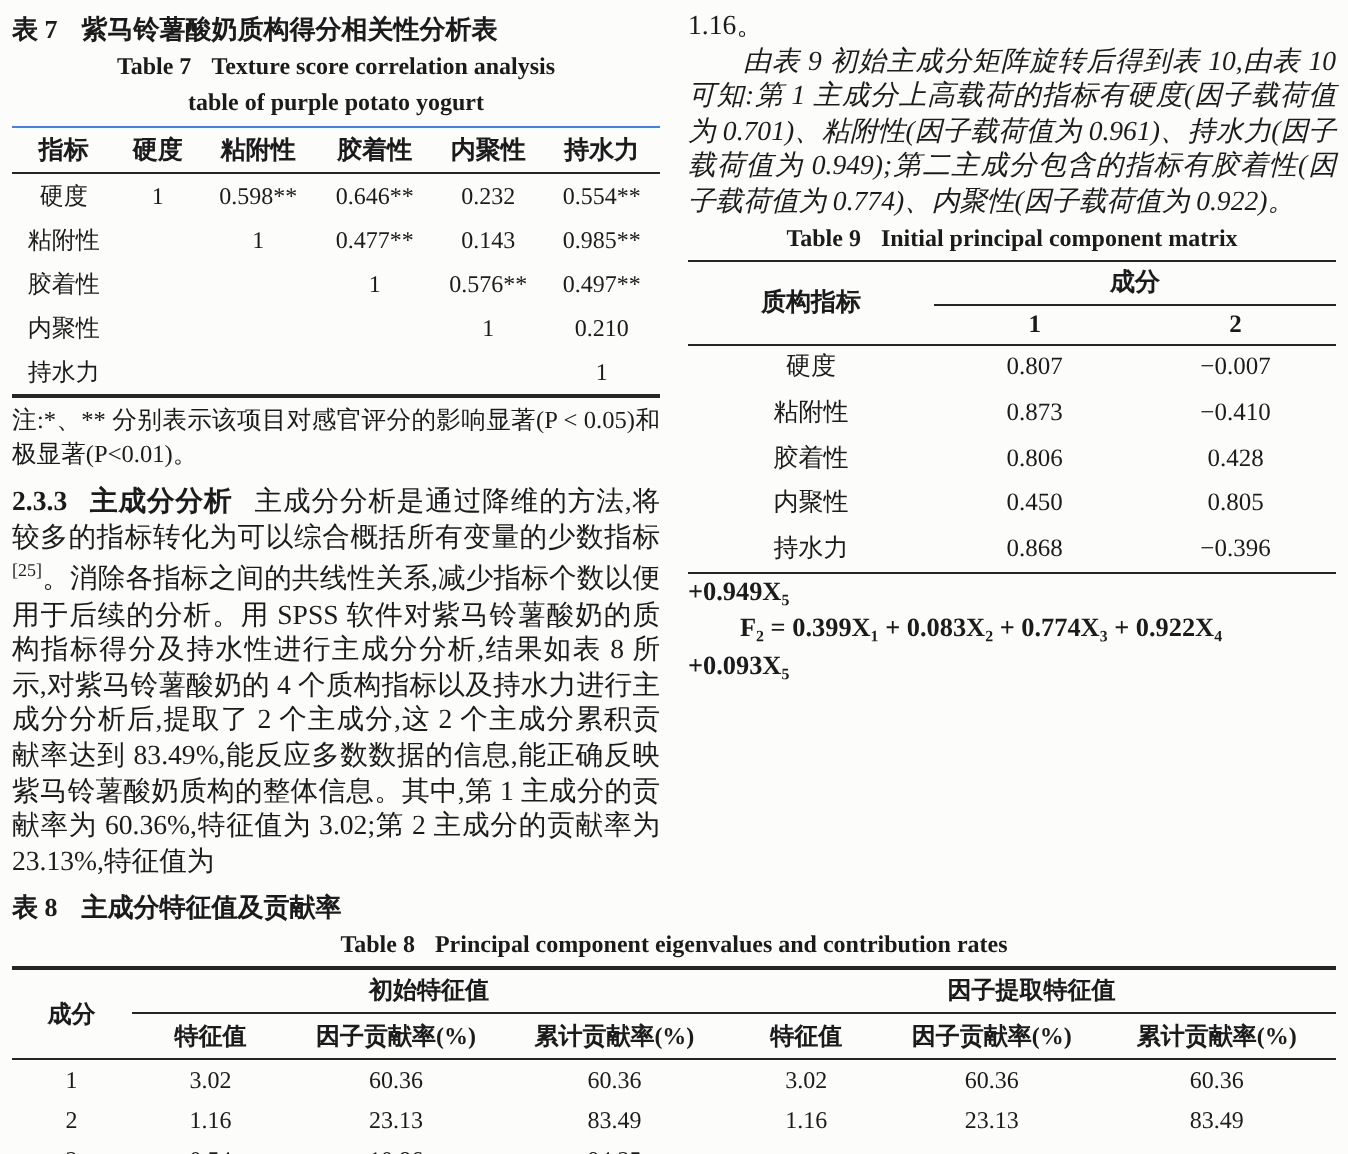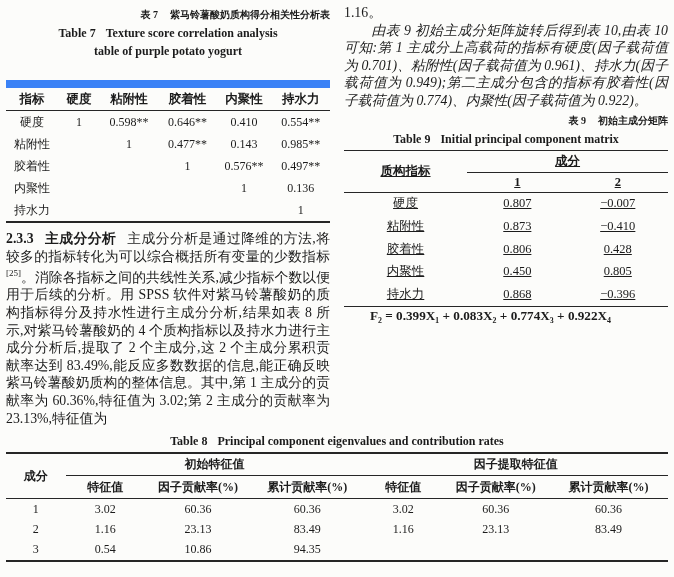--- a/index.html
+++ b/index.html
@@ -6,45 +6,45 @@
   body{
     width:674px;height:577px;overflow:hidden;
     background:#fcfcfa;color:#1b1b1b;
     font-family:"Liberation Serif","DejaVu Serif",serif;
   }
   .page{box-sizing:border-box;width:674px;height:577px;padding:4px 6px 2px;}
   .columns{display:flex;gap:14px;}
   .col{width:324px;flex:0 0 324px;}
 
   
-  .tcn{ text-align:right;font-weight:bold;font-size:10px;line-height:19px;margin:1px 0 0;}
+  .tcn{ text-align:left;font-weight:bold;font-size:13px;line-height:19px;margin:1px 0 0;}
   .ten{ text-align:center;font-weight:bold;font-size:12px;line-height:18px;margin:0;}
   .lbl{margin-right:12px;}
   .lbl-en{margin-right:10px;text-align:center;}
 
   
   table{width:100%;border-collapse:collapse;font-size:12px;}
   th{font-weight:bold;}
   td,th{text-align:center;padding:1.5px 0;}
 
-  .t7{border-top:8px solid #3b82f6;border-bottom:2px solid #262626;margin-top:20px;}
+  .t7{border-top:1px solid #3b82f6;border-bottom:2px solid #262626;margin-top:3px;}
   .t7 thead th{border-bottom:1.3px solid #262626;padding:2.5px 0;font-size:12.5px;}
   .t7 td{padding:2.5px 0;font-size:12px;}
 
   .note{font-size:12.3px;line-height:16.6px;margin:3px 0 0;text-align:justify;}
 
   .para{font-size:13.8px;line-height:17.6px;text-align:justify;margin:7px 0 0;}
   .sec{font-weight:bold;margin-right:11px;}
   sup{font-size:9px;}
 
   .carry{font-size:13.8px;line-height:17.6px;margin:0;}
   .indent{text-indent:2em;}
   .rp{font-size:13.8px;line-height:17.6px;text-align:justify;margin:0;font-style:italic;}
 
-  .t9{border-top:1.8px solid #262626;border-bottom:1.8px solid #262626;margin-top:2px;text-decoration:underline;}
+  .t9{border-top:1.8px solid #262626;border-bottom:1.8px solid #262626;margin-top:2px;}
   .t9 th,.t9 td{font-size:12.5px;}
   .t9 .grp{border-bottom:1px solid #262626;padding:2px 0;}
   .t9 .stub{vertical-align:middle;border-bottom:1.6px solid #262626;}
   .t9 .subrow th{border-bottom:1.6px solid #262626;padding:2px 0;}
   .t9 td{padding:2.8px 0;}
 
   .formula{margin:0;font-size:13.2px;line-height:18.8px;font-weight:bold;}
   .findent{text-indent:26px;}
 
   .bottom{margin-top:5px;}
@@ -84,21 +84,21 @@
             <th>内聚性</th>
             <th>持水力</th>
           </tr>
         </thead>
         <tbody>
           <tr>
             <td>硬度</td>
             <td>1</td>
             <td>0.598**</td>
             <td>0.646**</td>
-            <td>0.410</td>
+            <td>0.232</td>
             <td>0.554**</td>
           </tr>
           <tr>
             <td>粘附性</td>
             <td></td>
             <td>1</td>
             <td>0.477**</td>
             <td>0.143</td>
             <td>0.985**</td>
           </tr>
@@ -109,42 +109,42 @@
             <td>1</td>
             <td>0.576**</td>
             <td>0.497**</td>
           </tr>
           <tr>
             <td>内聚性</td>
             <td></td>
             <td></td>
             <td></td>
             <td>1</td>
-            <td>0.136</td>
+            <td>0.210</td>
           </tr>
           <tr>
             <td>持水力</td>
             <td></td>
             <td></td>
             <td></td>
             <td></td>
             <td>1</td>
           </tr>
         </tbody>
       </table>
 
+      <p class="note">注:*、** 分别表示该项目对感官评分的影响显著(P &lt; 0.05)和极显著(P&lt;0.01)。</p>
 
       <p class="para"><span class="sec">2.3.3</span><span class="sec">主成分分析</span><span>主成分分析是通过降维的方法,将较多的指标转化为可以综合概括所有变量的少数指标</span><sup>[25]</sup><span>。消除各指标之间的共线性关系,减少指标个数以便用于后续的分析。用 SPSS 软件对紫马铃薯酸奶的质构指标得分及持水性进行主成分分析,结果如表 8 所示,对紫马铃薯酸奶的 4 个质构指标以及持水力进行主成分分析后,提取了 2 个主成分,这 2 个主成分累积贡献率达到 83.49%,能反应多数数据的信息,能正确反映紫马铃薯酸奶质构的整体信息。其中,第 1 主成分的贡献率为 60.36%,特征值为 3.02;第 2 主成分的贡献率为 23.13%,特征值为</span></p>
     </div>
 
     <div class="col">
       <p class="carry">1.16。</p>
       <p class="rp indent">由表 9 初始主成分矩阵旋转后得到表 10,由表 10 可知:第 1 主成分上高载荷的指标有硬度(因子载荷值为 0.701)、粘附性(因子载荷值为 0.961)、持水力(因子载荷值为 0.949);第二主成分包含的指标有胶着性(因子载荷值为 0.774)、内聚性(因子载荷值为 0.922)。</p>
 
-      <p class="tcn"><span class="lbl">表 9</span><span>初始主成分矩阵</span></p>
       <p class="ten"><span class="lbl-en">Table 9</span><span>Initial principal component matrix</span></p>
 
       <table class="t9">
         <colgroup>
           <col style="width:38%">
             <col style="width:31%">
             <col style="width:31%">
         </colgroup>
         <thead>
           <tr>
@@ -178,25 +178,28 @@
             <td>0.805</td>
           </tr>
           <tr>
             <td>持水力</td>
             <td>0.868</td>
             <td>−0.396</td>
           </tr>
         </tbody>
       </table>
 
+      <p class="formula">+0.949X₅</p>
       <p class="formula findent">F₂ = 0.399X₁ + 0.083X₂ + 0.774X₃ + 0.922X₄</p>
+      <p class="formula">+0.093X₅</p>
     </div>
   </div>
 
   <div class="bottom">
+    <p class="tcn"><span class="lbl">表 8</span><span>主成分特征值及贡献率</span></p>
     <p class="ten"><span class="lbl-en">Table 8</span><span>Principal component eigenvalues and contribution rates</span></p>
 
     <table class="t8">
       <colgroup>
         <col style="width:9%">
           <col style="width:12%">
           <col style="width:16%">
           <col style="width:17%">
         <col style="width:12%">
           <col style="width:16%">

